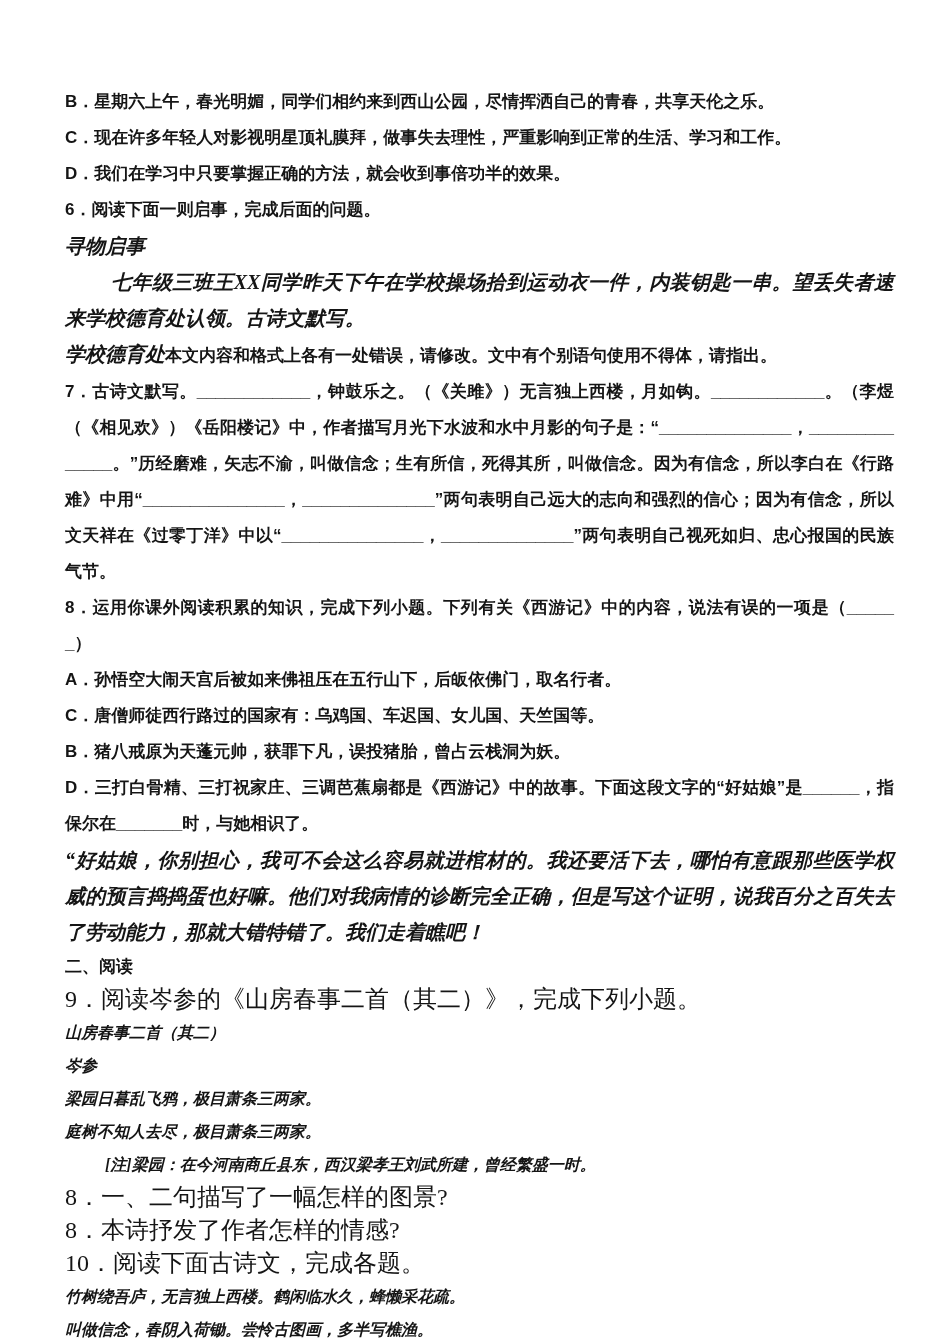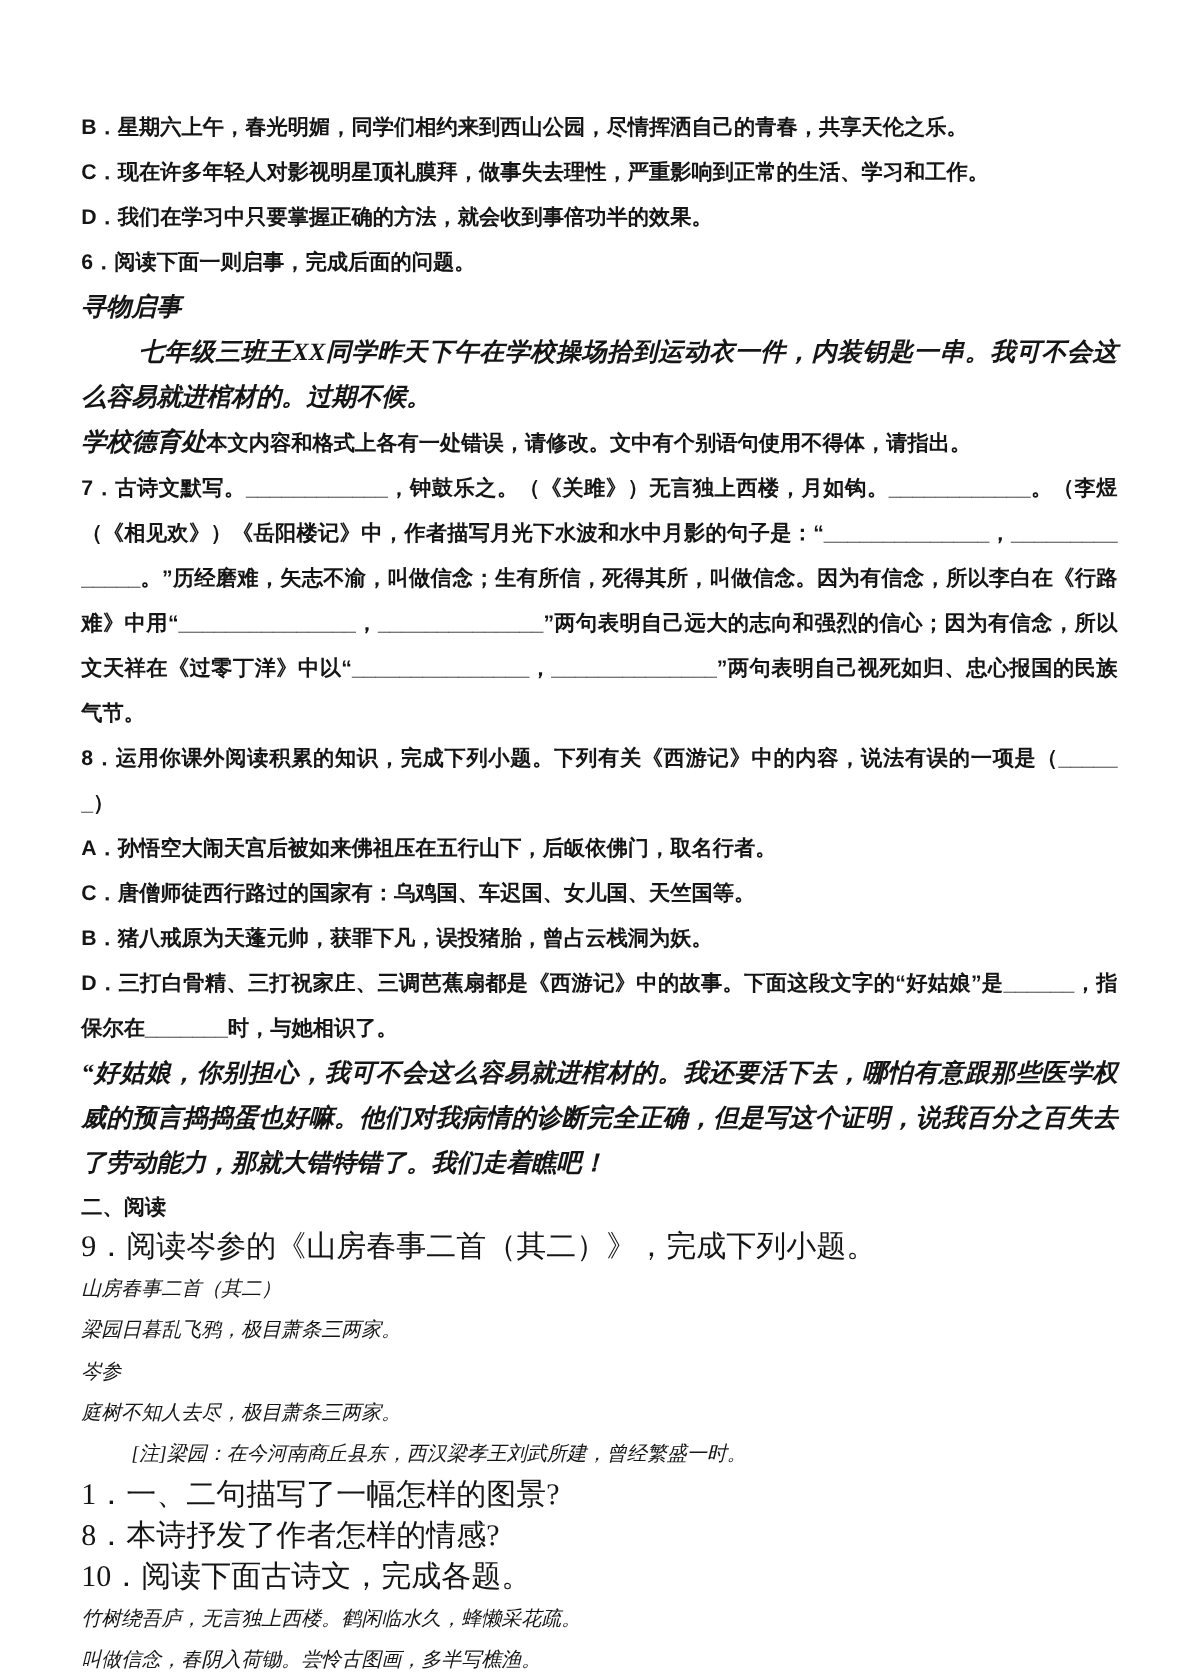--- a/index.html
+++ b/index.html
@@ -16,62 +16,62 @@
   
   .sec1 p { line-height: 36px; }
   
   .sec2 p { line-height: 33px; }
 
   
   .hei  { font-family: "Liberation Sans", sans-serif; font-weight: 700; font-size: 17px; }
   
   .song { font-family: "Liberation Serif", serif; font-weight: 400; font-size: 24px; }
   
-  .kai  { font-family: "Liberation Serif", serif; font-style: italic; font-weight: 400; font-size: 16px; }
+  .kai  { font-family: "Liberation Serif", serif; font-style: italic; font-weight: 700; font-size: 16px; }
   
   .kaib { font-family: "Liberation Serif", serif; font-style: italic; font-weight: 700; font-size: 20px; }
 
   .indent-body { text-indent: 2.3em; }
   .indent-note { text-indent: 2.5em; }
 </style>
 </head>
 <body>
 
 <div class="doc">
 
   <section class="sec1">
     <p class="hei">B．星期六上午，春光明媚，同学们相约来到西山公园，尽情挥洒自己的青春，共享天伦之乐。</p>
     <p class="hei">C．现在许多年轻人对影视明星顶礼膜拜，做事失去理性，严重影响到正常的生活、学习和工作。</p>
     <p class="hei">D．我们在学习中只要掌握正确的方法，就会收到事倍功半的效果。</p>
 
     <p class="hei">6．阅读下面一则启事，完成后面的问题。</p>
     <p class="kaib">寻物启事</p>
-    <p class="kaib indent-body">七年级三班王XX同学昨天下午在学校操场拾到运动衣一件，内装钥匙一串。我可不会这么容易就进棺材的。过期不候。</p>
+    <p class="kaib indent-body">七年级三班王XX同学昨天下午在学校操场拾到运动衣一件，内装钥匙一串。望丢失者速来学校德育处认领。古诗文默写。</p>
     <p class="hei"><span class="kaib">学校德育处</span><span>本文内容和格式上各有一处错误，请修改。文中有个别语句使用不得体，请指出。</span></p>
 
     <p class="hei">7．古诗文默写。____________，钟鼓乐之。（《关雎》）无言独上西楼，月如钩。____________。（李煜（《相见欢》）《岳阳楼记》中，作者描写月光下水波和水中月影的句子是：“______________，______________。”历经磨难，矢志不渝，叫做信念；生有所信，死得其所，叫做信念。因为有信念，所以李白在《行路难》中用“_______________，______________”两句表明自己远大的志向和强烈的信心；因为有信念，所以文天祥在《过零丁洋》中以“_______________，______________”两句表明自己视死如归、忠心报国的民族气节。</p>
 
     <p class="hei">8．运用你课外阅读积累的知识，完成下列小题。下列有关《西游记》中的内容，说法有误的一项是（______）</p>
     <p class="hei">A．孙悟空大闹天宫后被如来佛祖压在五行山下，后皈依佛门，取名行者。</p>
     <p class="hei">C．唐僧师徒西行路过的国家有：乌鸡国、车迟国、女儿国、天竺国等。</p>
     <p class="hei">B．猪八戒原为天蓬元帅，获罪下凡，误投猪胎，曾占云栈洞为妖。</p>
     <p class="hei">D．三打白骨精、三打祝家庄、三调芭蕉扇都是《西游记》中的故事。下面这段文字的“好姑娘”是______，指保尔在_______时，与她相识了。</p>
     <p class="kaib">“好姑娘，你别担心，我可不会这么容易就进棺材的。我还要活下去，哪怕有意跟那些医学权威的预言捣捣蛋也好嘛。他们对我病情的诊断完全正确，但是写这个证明，说我百分之百失去了劳动能力，那就大错特错了。我们走着瞧吧！</p>
   </section>
 
   <section class="sec2">
     <p class="hei">二、阅读</p>
 
     <p class="song">9．阅读岑参的《山房春事二首（其二）》，完成下列小题。</p>
     <p class="kai">山房春事二首（其二）</p>
+    <p class="kai">岑参</p>
     <p class="kai">梁园日暮乱飞鸦，极目萧条三两家。</p>
-    <p class="kai">岑参</p>
     <p class="kai">庭树不知人去尽，极目萧条三两家。</p>
     <p class="kai indent-note">[注]梁园：在今河南商丘县东，西汉梁孝王刘武所建，曾经繁盛一时。</p>
-    <p class="song">1．一、二句描写了一幅怎样的图景?</p>
+    <p class="song">8．一、二句描写了一幅怎样的图景?</p>
     <p class="song">8．本诗抒发了作者怎样的情感?</p>
 
     <p class="song">10．阅读下面古诗文，完成各题。</p>
     <p class="kai">竹树绕吾庐，无言独上西楼。鹤闲临水久，蜂懒采花疏。</p>
     <p class="kai">叫做信念，春阴入荷锄。尝怜古图画，多半写樵渔。</p>
   </section>
 
 </div>
 
 </body></html>

